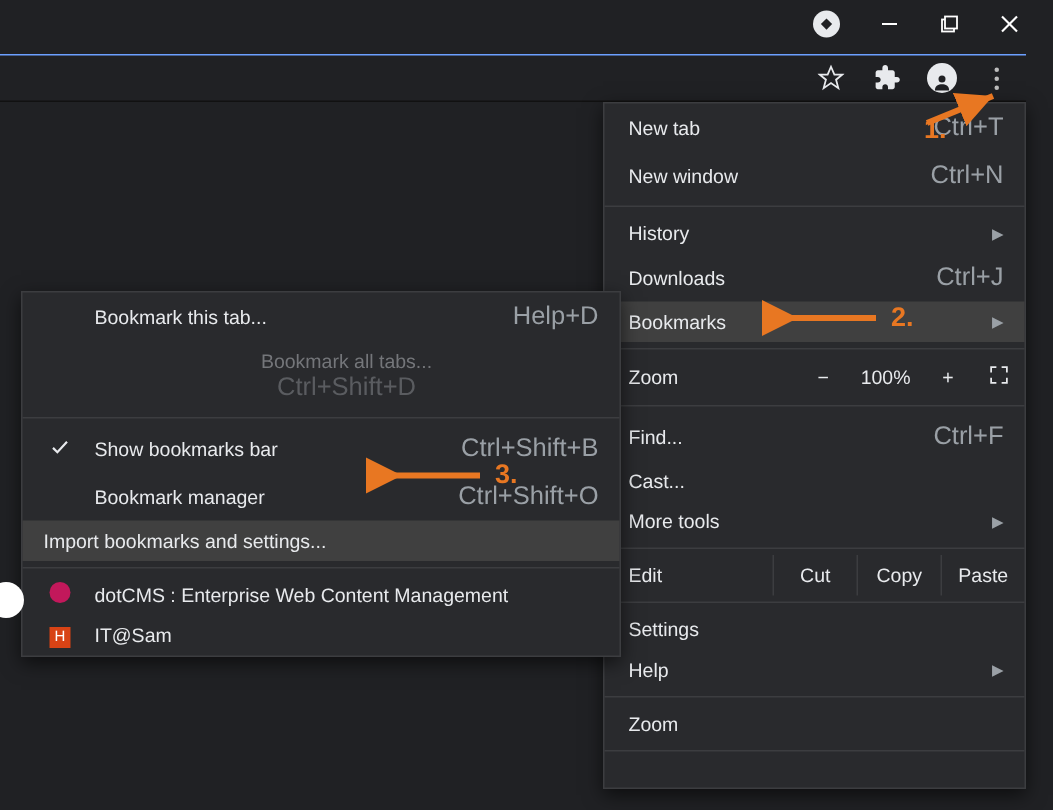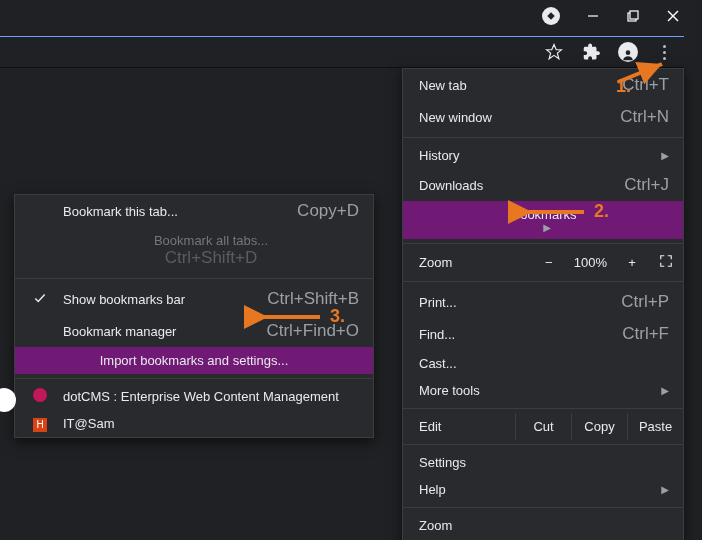--- a/index.html
+++ b/index.html
@@ -17,37 +17,37 @@
   .toolbar .profile-dot { width: 20px; height: 20px; border-radius: 50%; background: #e8eaed; display: flex; align-items: flex-end; justify-content: center; }
   .toolbar .kebab { display: flex; flex-direction: column; gap: 3px; }
   .toolbar .kebab span { width: 3px; height: 3px; border-radius: 50%; background: #bdbdbd; }
 
   
   .main-menu { position: absolute; top: 68px; right: 18px; width: 282px; background: #292a2d; border: 1px solid #3c3d40; box-shadow: 0 4px 12px rgba(0,0,0,0.6); }
   .menu-row { display: flex; align-items: center; padding: 6px 14px 6px 16px; color: #e8eaed; cursor: default; justify-content: space-between; }
   .menu-row .label { flex: 1; }
   .menu-row .shortcut { color: #9aa0a6; font-size: 17px; }
   .menu-row .arrow { color: #9aa0a6; font-size: 10px; margin-left: 6px; }
-  .menu-row.highlight { background: #701a75; flex-direction: column; }
+  .menu-row.highlight { background: #404040; }
   .menu-sep { height: 1px; background: #3c3d40; margin: 4px 0; }
 
   .zoom-row { display: flex; align-items: center; padding: 6px 10px 6px 16px; gap: 10px; }
   .zoom-row .label { flex: 1; }
   .zoom-row .zbtn { width: 18px; text-align: center; color: #e8eaed; }
   .zoom-row .zpct { padding: 0 6px; }
   .zoom-row .full { margin-left: 8px; }
 
   .edit-row { display: flex; align-items: stretch; justify-content: center; }
   .edit-row .edit-label { flex: 1; padding: 6px 16px; }
   .edit-row .edit-btn { width: 56px; display:flex; align-items:center; justify-content:center; border-left: 1px solid #3c3d40; padding: 6px 0; }
 
   .managed-row { display: flex; align-items: center; gap: 14px; padding: 10px 16px; color: #c8cace; }
 
   
-  .sub-menu { position: absolute; top: 194px; left: 14px; width: 360px; background: #292a2d; border: 1px solid #3c3d40; box-shadow: 0 4px 12px rgba(0,0,0,0.6); }
+  .sub-menu { position: absolute; top: 194px; left: 14px; width: 400px; background: #292a2d; border: 1px solid #3c3d40; box-shadow: 0 4px 12px rgba(0,0,0,0.6); }
   .sub-menu .menu-row { padding-left: 48px; }
   .sub-menu .menu-row.disabled { color: #74767a; }
   .sub-menu .menu-row.disabled .shortcut { color: #5a5c60; }
   .sub-menu .check-col { position: absolute; left: 18px; }
   .sub-menu .icon-col { position: absolute; left: 16px; width: 18px; text-align: center; }
 
   .fav-pink { width: 14px; height: 14px; border-radius: 50%; background: #c2185b; display:inline-block; }
   .fav-orange { width: 14px; height: 14px; background: #d84315; display:inline-block; color:#fff; font-size:10px; line-height:14px; text-align:center; }
 
   .white-bubble { position: absolute; top: 388px; left: -8px; width: 24px; height: 24px; border-radius: 50%; background: #fff; }
@@ -140,24 +140,20 @@
     <span class="zpct">100%</span>
     <span class="zbtn">+</span>
     <span class="full">
       <svg width="14" height="14" viewBox="0 0 24 24" fill="none" stroke="#e8eaed" stroke-width="2">
           <path d="M3 9V3h6M21 9V3h-6M3 15v6h6M21 15v6h-6"></path>
         </svg>
     </span>
   </div>
   <div class="menu-sep"></div>
   <div class="menu-row">
-    <span class="label">Print...</span>
-    <span class="shortcut">Ctrl+P</span>
-  </div>
-  <div class="menu-row">
     <span class="label">Find...</span>
     <span class="shortcut">Ctrl+F</span>
   </div>
   <div class="menu-row">
     <span class="label">Cast...</span>
   </div>
   <div class="menu-row">
     <span class="label">More tools</span>
     <span class="arrow">▶</span>
   </div>
@@ -183,39 +179,39 @@
   <div class="menu-sep"></div>
   <div class="managed-row">
     
     
   </div>
 </div>
 
 <div class="sub-menu">
   <div class="menu-row" style="position:relative;">
     <span class="label">Bookmark this tab...</span>
-    <span class="shortcut">Copy+D</span>
+    <span class="shortcut">Help+D</span>
   </div>
   <div class="menu-row disabled" style="position:relative;flex-direction:column;">
     <span class="label">Bookmark all tabs...</span>
     <span class="shortcut">Ctrl+Shift+D</span>
   </div>
   <div class="menu-sep"></div>
   <div class="menu-row" style="position:relative;">
     <span class="check-col">
       <svg width="14" height="14" viewBox="0 0 24 24" fill="none" stroke="#e8eaed" stroke-width="2.5">
           <polyline points="4,13 9,18 20,6"></polyline>
         </svg>
     </span>
     <span class="label">Show bookmarks bar</span>
     <span class="shortcut">Ctrl+Shift+B</span>
   </div>
   <div class="menu-row" style="position:relative;">
     <span class="label">Bookmark manager</span>
-    <span class="shortcut">Ctrl+Find+O</span>
+    <span class="shortcut">Ctrl+Shift+O</span>
   </div>
   <div class="menu-row highlight" style="position:relative;padding-left:14px;">
     <span class="label">Import bookmarks and settings...</span>
   </div>
   <div class="menu-sep"></div>
   <div class="menu-row" style="position:relative;">
     <span class="icon-col"><span class="fav-pink"></span></span>
     <span class="label">dotCMS : Enterprise Web Content Management</span>
   </div>
   <div class="menu-row" style="position:relative;">

